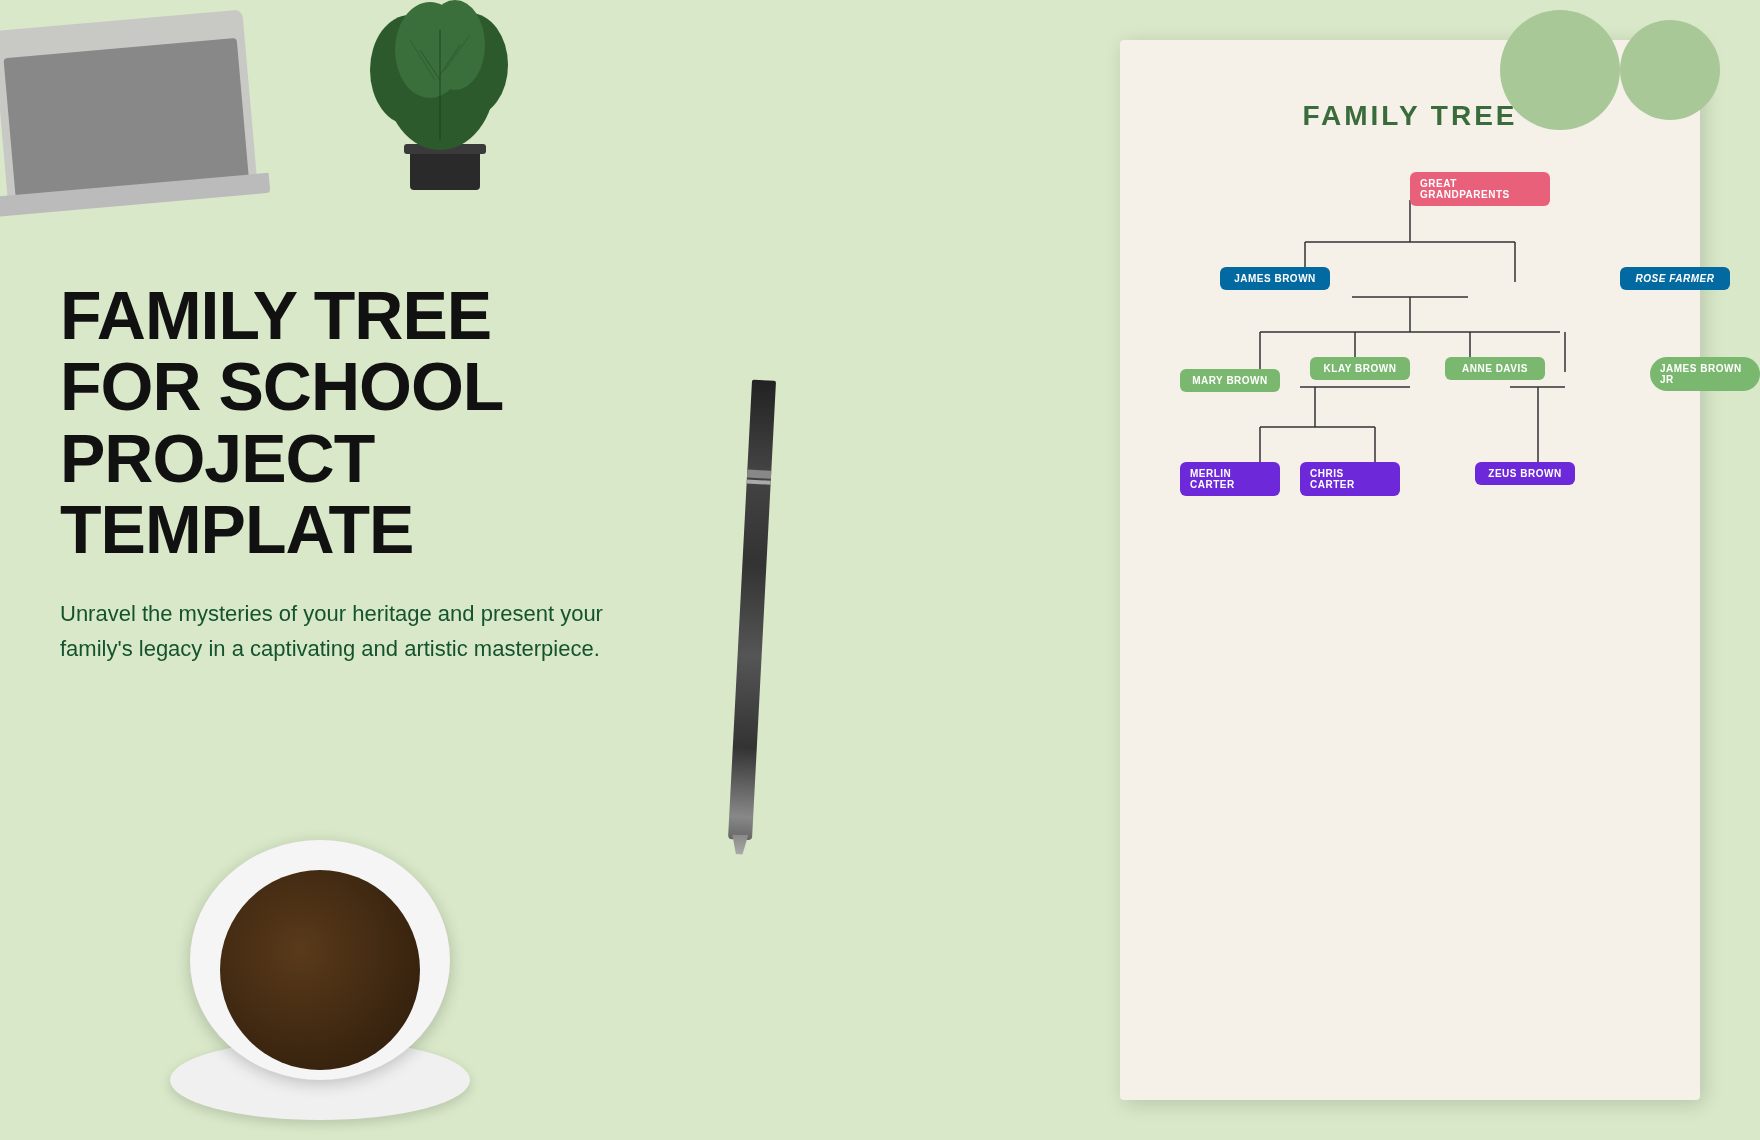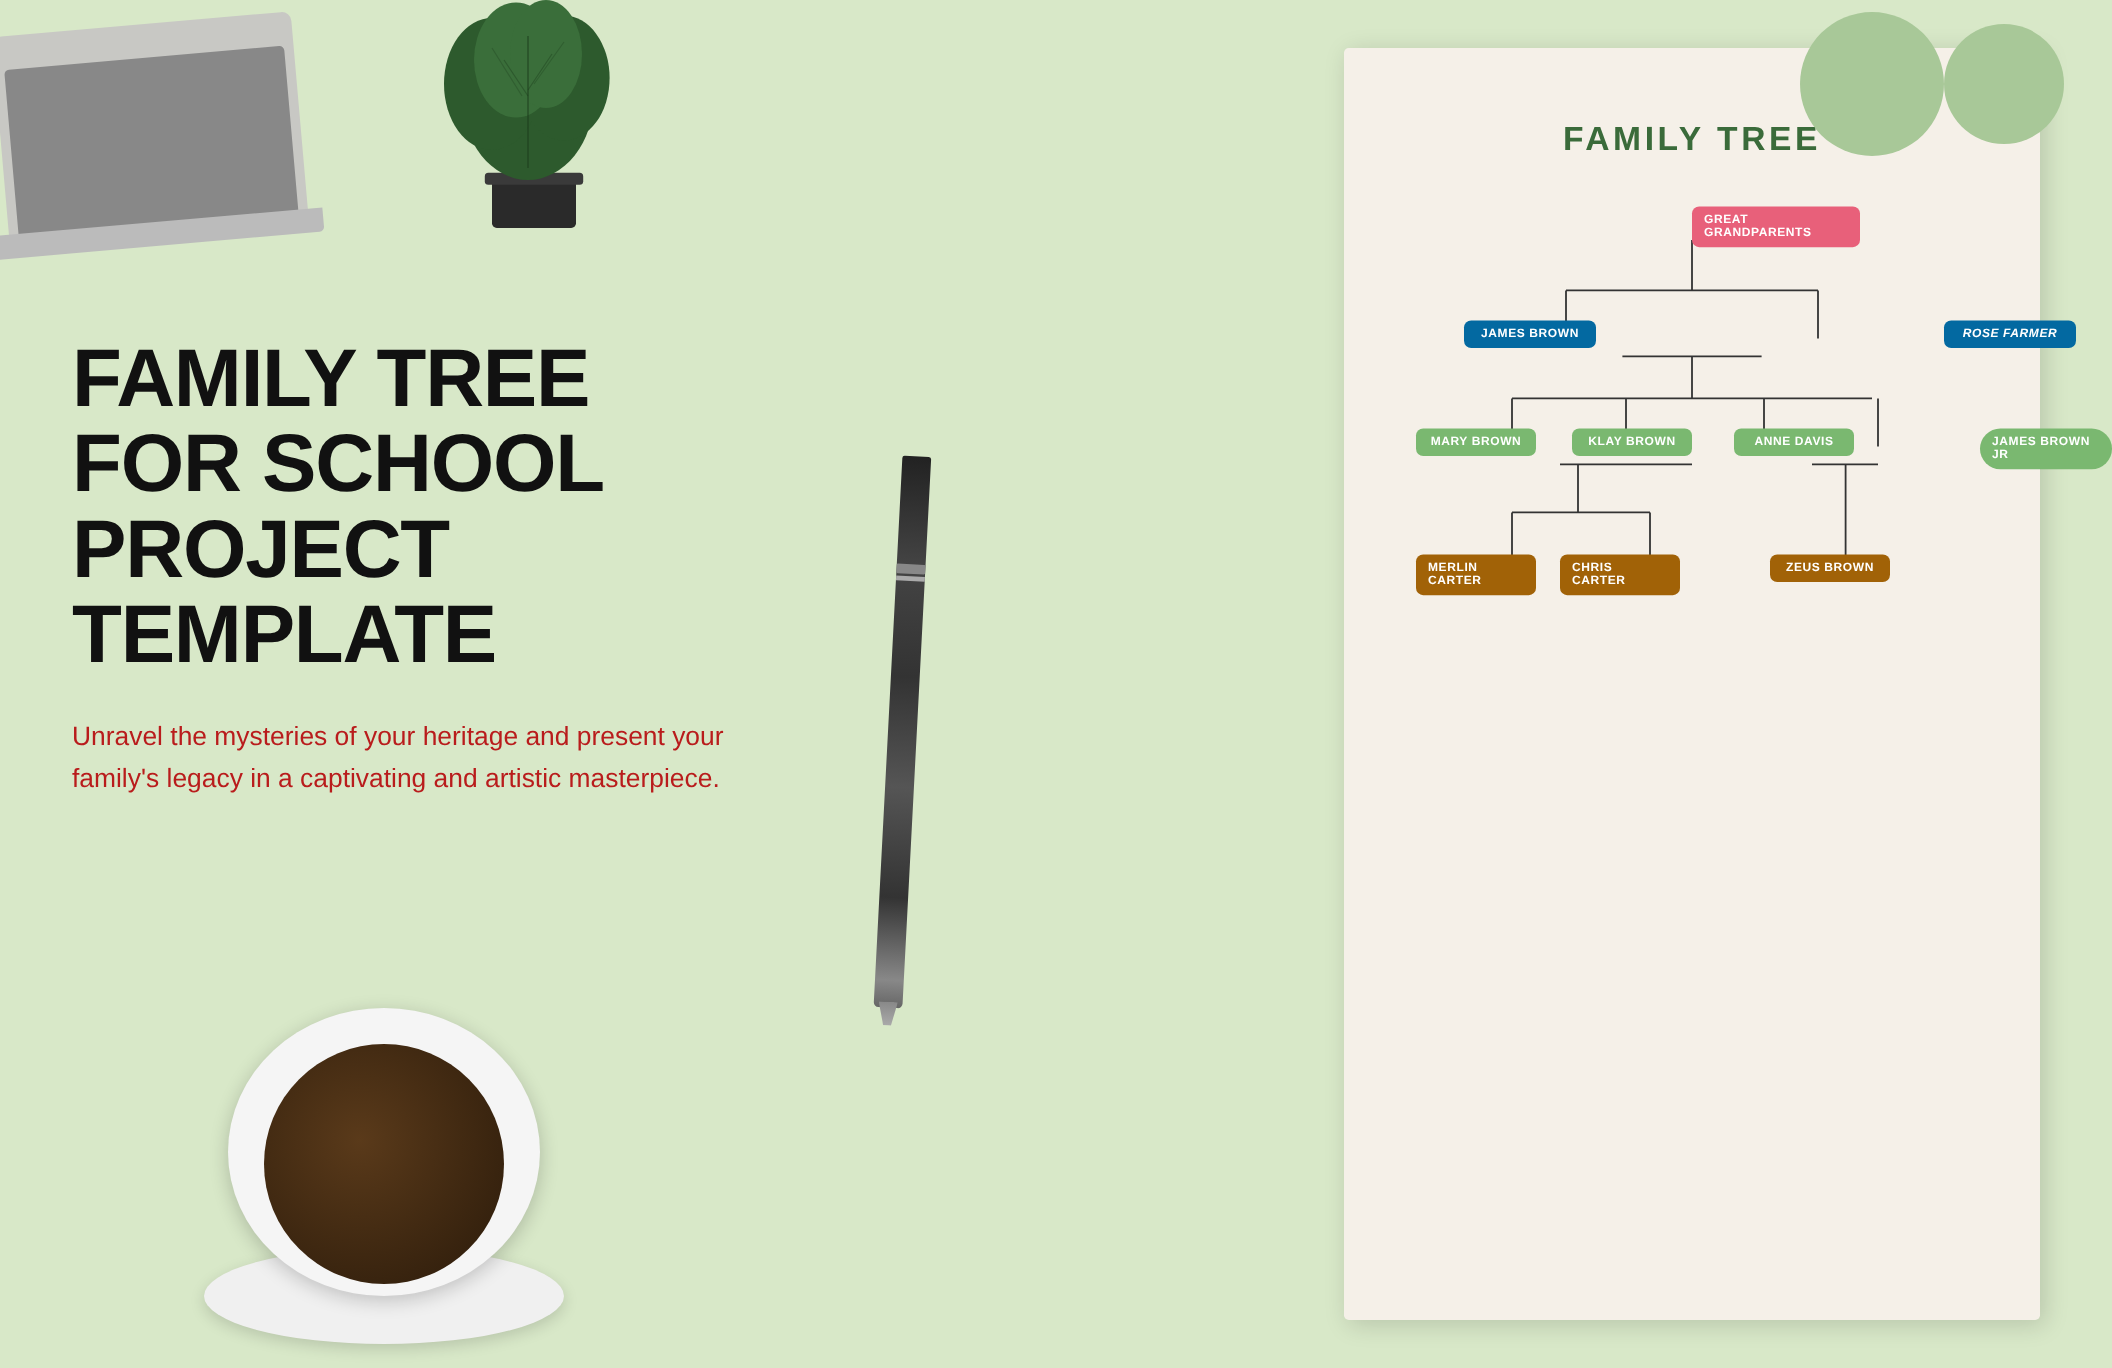--- a/index.html
+++ b/index.html
@@ -87,21 +87,21 @@
       font-size: 68px;
       font-weight: 900;
       line-height: 1.05;
       color: #111;
       letter-spacing: -1px;
       margin-bottom: 30px;
     }
 
     .main-subtitle {
       font-size: 22px;
-      color: #b91c1c;
+      color: #14532d;
       line-height: 1.6;
       font-weight: 400;
       max-width: 560px;
     }
 
     
     .coffee-area {
       position: absolute;
       bottom: 0;
       left: 140px;
@@ -250,21 +250,21 @@
       letter-spacing: 0.5px;
       text-align: left;
       color: white;
       padding: 6px 10px;
       min-width: 80px;
     }
 
     .node-pink { background: #e8607a; }
     .node-blue { background: #0369a1; }
     .node-green { background: #7ab870; }
-    .node-purple { background: #a16207; }
+    .node-purple { background: #6d28d9; }
 
     .tree-wrapper {
       position: relative;
       height: 620px;
     }
   </style>
 </head>
 <body>
 
 <div class="bg-left-top"></div>
@@ -368,21 +368,21 @@
     </div>
 
     <div style="position:absolute; top:95px; left:12%; ">
       <div class="node node-blue" style="min-width:110px;">JAMES BROWN</div>
     </div>
     <div style="position:absolute; top:95px; right:8%;">
       <div class="node node-blue" style="min-width:110px;font-style:italic;">ROSE FARMER</div>
     </div>
 
     <div style="position:absolute; top:185px; left:4%;">
-      <div class="node node-green" style="min-width:100px;">MARY BROWN</div>
+      <div class="node node-green" style="min-width:100px;margin-top:12px;">MARY BROWN</div>
     </div>
     <div style="position:absolute; top:185px; left:30%;">
       <div class="node node-green" style="min-width:100px;">KLAY BROWN</div>
     </div>
     <div style="position:absolute; top:185px; left:57%;">
       <div class="node node-green" style="min-width:100px;">ANNE DAVIS</div>
     </div>
     <div style="position:absolute; top:185px; right:2%;">
       <div class="node node-green" style="min-width:110px;border-radius:17px;">JAMES BROWN JR</div>
     </div>

